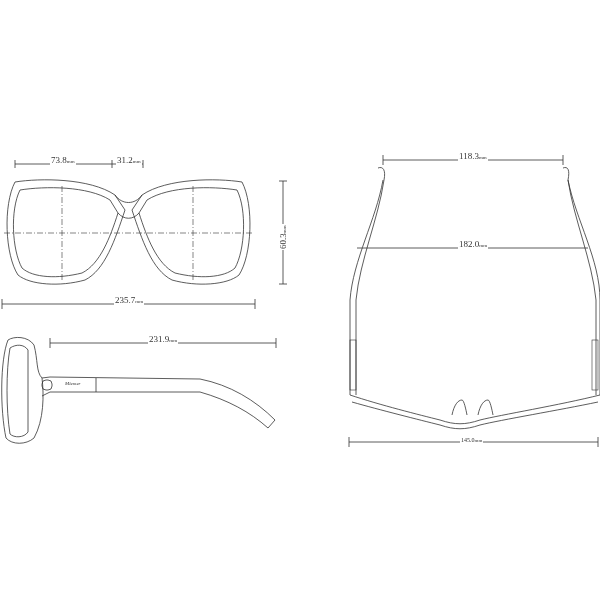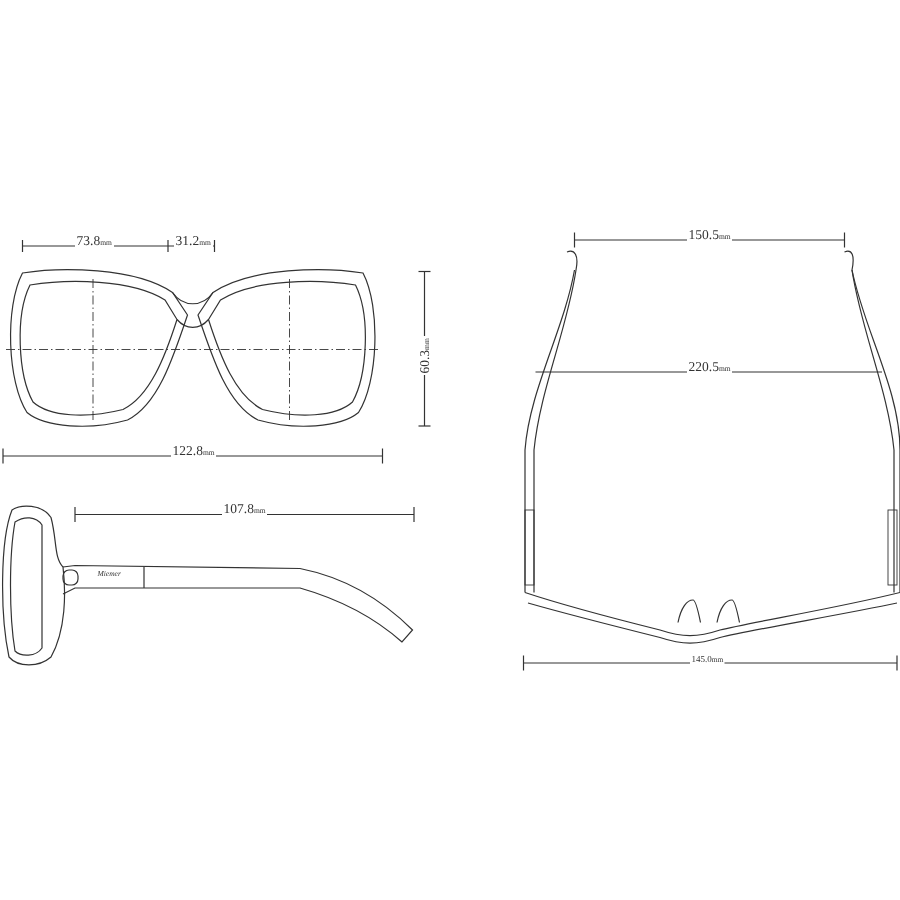--- a/index.html
+++ b/index.html
@@ -74,21 +74,21 @@
     <path d="M352,402 C380,410 420,420 440,425 C455,430 465,430 480,425 C500,420 560,410 598,402"></path>
     <path d="M452,415 C454,405 458,400 462,400 C464,400 466,410 467,415"></path>
     <path d="M478,415 C480,405 484,400 488,400 C490,400 492,410 493,415"></path>
     <rect x="350" y="340" width="6" height="50" stroke-width="0.6"></rect>
     <rect x="592" y="340" width="6" height="50" stroke-width="0.6"></rect>
   </g>
 </svg>
 
 <div class="lbl" style="left:50px;top:155px;"><span>73.8</span><span class="u">mm</span></div>
 <div class="lbl" style="left:116px;top:155px;"><span>31.2</span><span class="u">mm</span></div>
-<div class="lbl" style="left:114px;top:295px;"><span>122.8</span><span class="u">mm</span></div>
+<div class="lbl" style="left:114px;top:295px;"><span>235.7</span><span class="u">mm</span></div>
 <div class="lbl vlbl" style="left:278px;top:250px;"><span>60.3</span><span class="u">mm</span></div>
 
-<div class="lbl" style="left:148px;top:334px;"><span>107.8</span><span class="u">mm</span></div>
+<div class="lbl" style="left:148px;top:334px;"><span>231.9</span><span class="u">mm</span></div>
 <div class="lbl" style="left:64px;top:379px;font-size:5px;font-style:italic;">Miemer</div>
 
-<div class="lbl" style="left:458px;top:151px;"><span>150.5</span><span class="u">mm</span></div>
-<div class="lbl" style="left:458px;top:239px;"><span>220.5</span><span class="u">mm</span></div>
+<div class="lbl" style="left:458px;top:151px;"><span>118.3</span><span class="u">mm</span></div>
+<div class="lbl" style="left:458px;top:239px;"><span>182.0</span><span class="u">mm</span></div>
 <div class="lbl" style="left:460px;top:435px;font-size:6px;"><span>145.0</span><span class="u">mm</span></div>
 
 </body></html>

